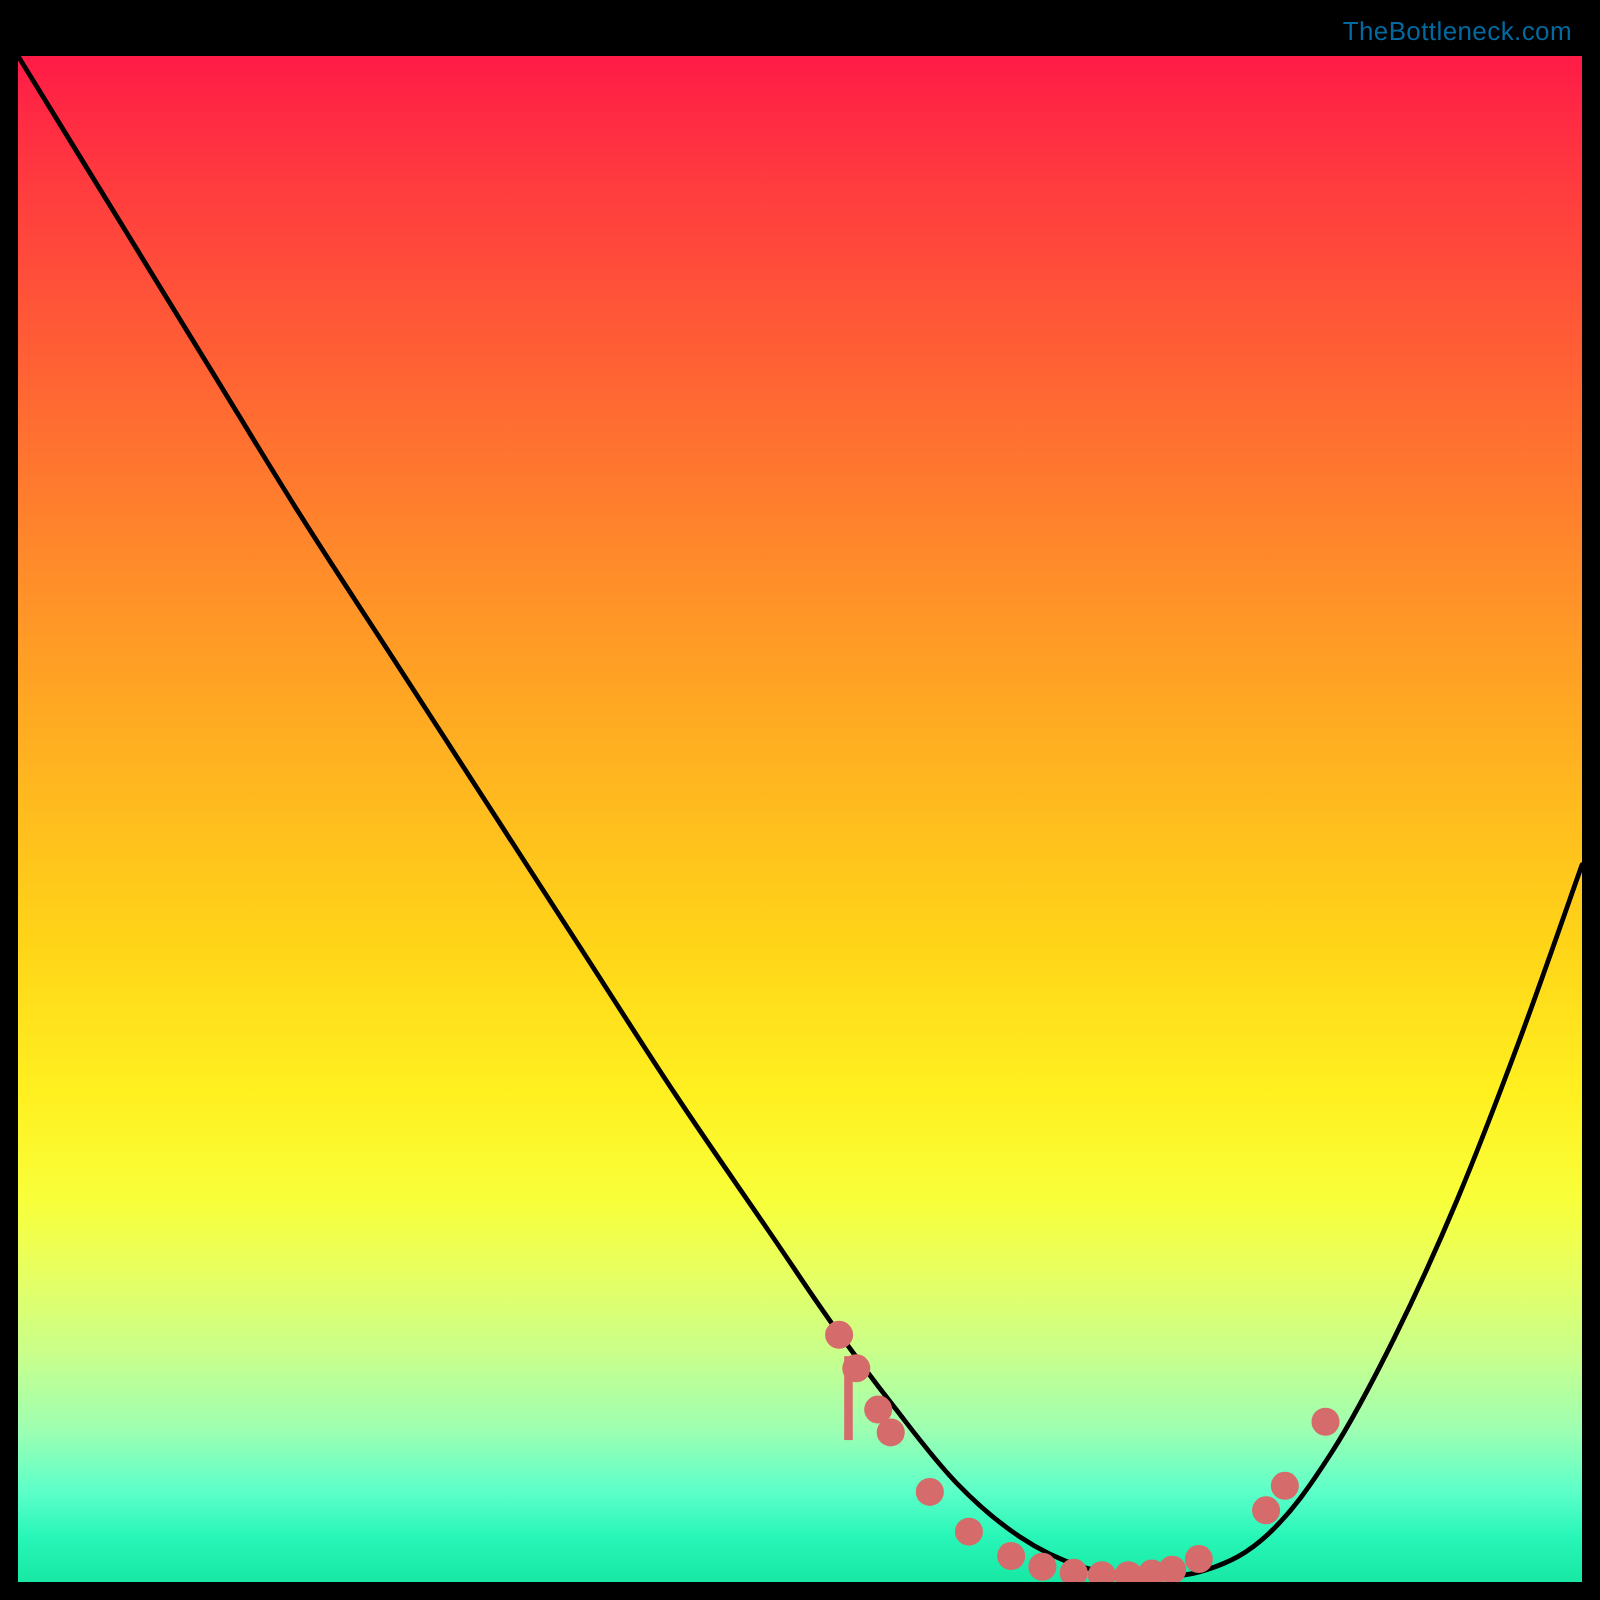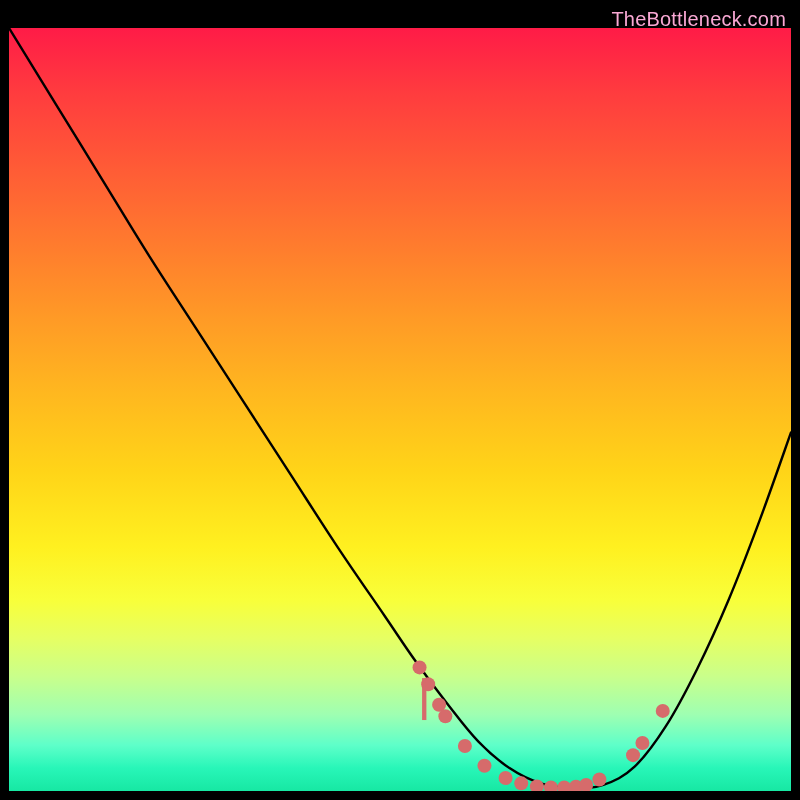--- a/index.html
+++ b/index.html
@@ -16,22 +16,22 @@
     left: 9px;
     top: 9px;
     width: 782px;
     height: 782px;
     box-sizing: border-box;
   }
   .watermark {
     position: absolute;
     top: 8px;
     right: 14px;
-    color: #f9a8d4;
-    font-size: 20px;
+    color: #0369a1;
+    font-size: 13px;
     font-weight: 500;
     letter-spacing: 0.2px;
     z-index: 20;
   }
   .plot-area {
     position: absolute;
     left: 9px;
     top: 28px;
     width: 782px;
     height: 763px;

